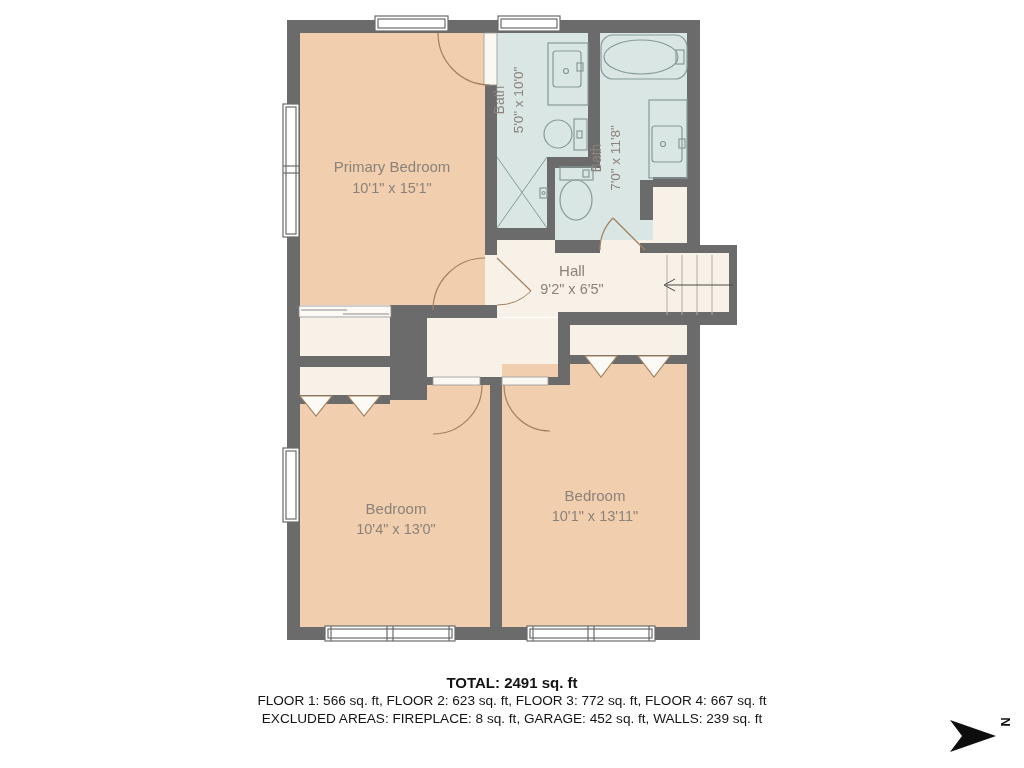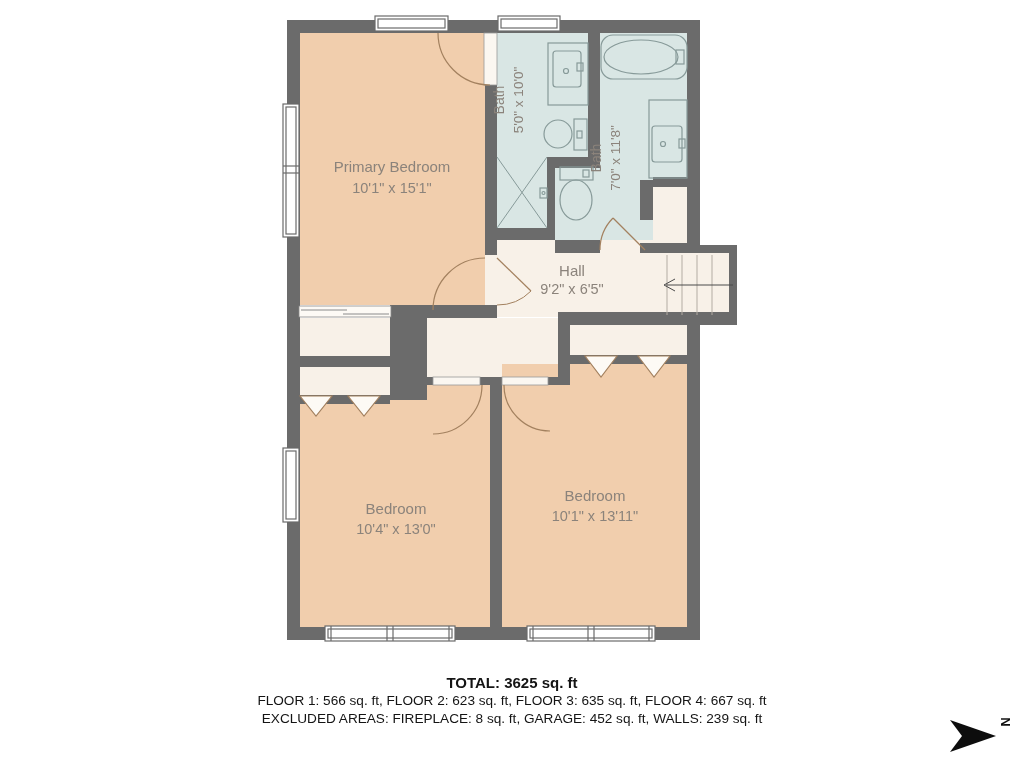--- a/index.html
+++ b/index.html
@@ -229,17 +229,17 @@
       <text x="595" y="521" class="room-label room-dims">10'1" x 13'11"</text>
     </g>
 
     <g>
       <polygon points="996,736 950,720 962,736 950,752" fill="#0d0d0d"></polygon>
       <text x="1004" y="722" transform="rotate(90 1004 722)" text-anchor="middle" dominant-baseline="middle" font-size="13" font-weight="bold" fill="#0d0d0d">N</text>
     </g>
   </svg>
 
   <div id="summary">
-    <div class="total">TOTAL: 3625 sq. ft</div>
-    <div class="line">FLOOR 1: 566 sq. ft, FLOOR 2: 623 sq. ft, FLOOR 3: 635 sq. ft, FLOOR 4: 667 sq. ft</div>
+    <div class="total">TOTAL: 2491 sq. ft</div>
+    <div class="line">FLOOR 1: 566 sq. ft, FLOOR 2: 623 sq. ft, FLOOR 3: 772 sq. ft, FLOOR 4: 667 sq. ft</div>
     <div class="line">EXCLUDED AREAS: FIREPLACE: 8 sq. ft, GARAGE: 452 sq. ft, WALLS: 239 sq. ft</div>
   </div>
 </div>
 
 </body></html>

